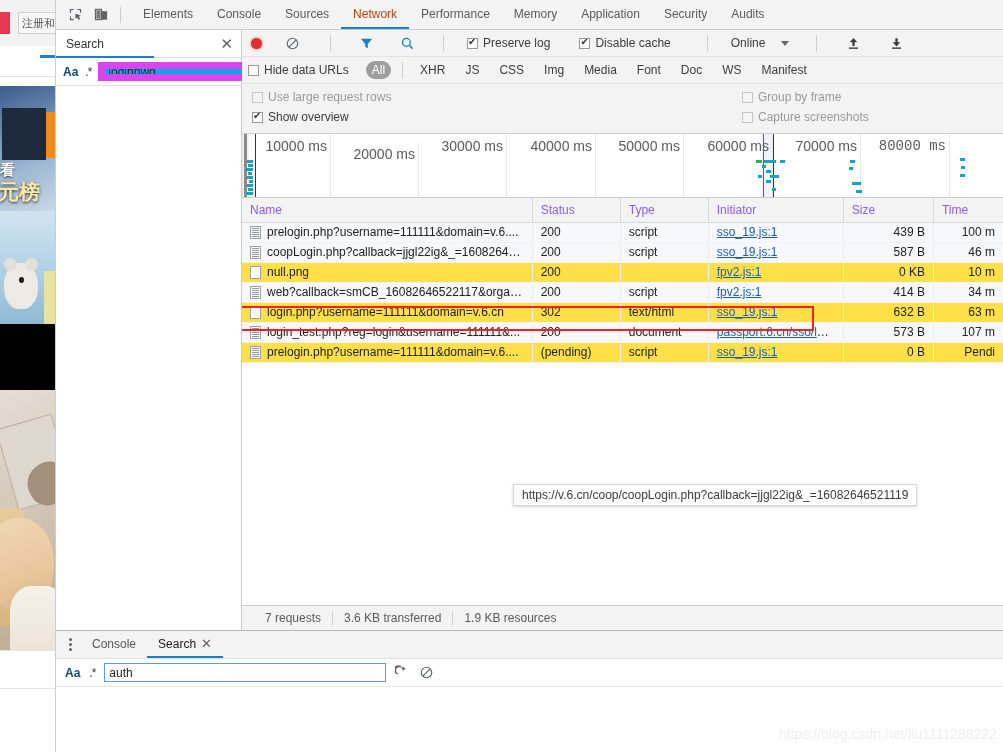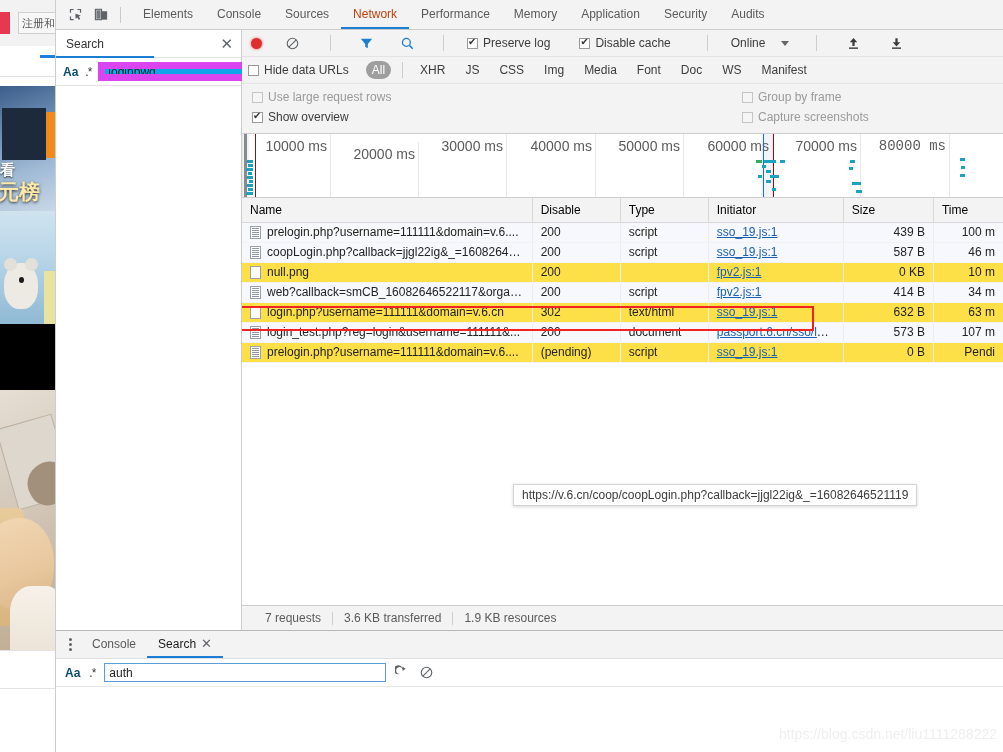--- a/index.html
+++ b/index.html
@@ -223,21 +223,21 @@
   .ov-vline.blue { background:#1a6fd4; }
   .ov-vline.red  { background:#8f1111; }
   .ov-leftbar { position:absolute; left:2px; top:0; width:3px; height:64px; background:#8a8a8a; }
   .ov-shade { position:absolute; top:0; height:64px; background:#f0f4fa; }
 
   
   .req-wrap { flex:1; position:relative; overflow:hidden; background:#fff; }
   table.req { width:100%; border-collapse:collapse; table-layout:fixed; }
   table.req th {
     background:#f3f3f3; border-right:1px solid #d8d8d8; border-bottom:1px solid #d8d8d8;
-    font-weight:normal; font-size:12px; color:#000000; text-align:left;
+    font-weight:normal; font-size:12px; color:#8b5cf6; text-align:left;
     padding:4px 8px; height:24px;
   }
   table.req td {
     border-right:1px solid #ececec; border-bottom:1px solid #f2f2f2;
     font-size:12px; color:#222; padding:2px 8px; height:20px;
     white-space:nowrap; overflow:hidden; text-overflow:ellipsis;
   }
   tr.row-alt td { background:#f6f8fd; }
   tr.row-even td { background:#fde047; }
   td.num { text-align:right; }
@@ -572,21 +572,21 @@
               <col style="width:290px">
                 <col style="width:88px">
                 <col style="width:88px">
               <col style="width:135px">
                 <col style="width:90px">
                 <col style="width:70px">
             </colgroup>
             <thead>
               <tr>
                 <th>Name</th>
-                <th>Disable</th>
+                <th>Status</th>
                 <th>Type</th>
                 <th>Initiator</th>
                 <th>Size</th>
                 <th>Time</th>
               </tr>
             </thead>
             <tbody>
               <tr class="row-alt">
                 <td>
                   <div class="name-cell">

